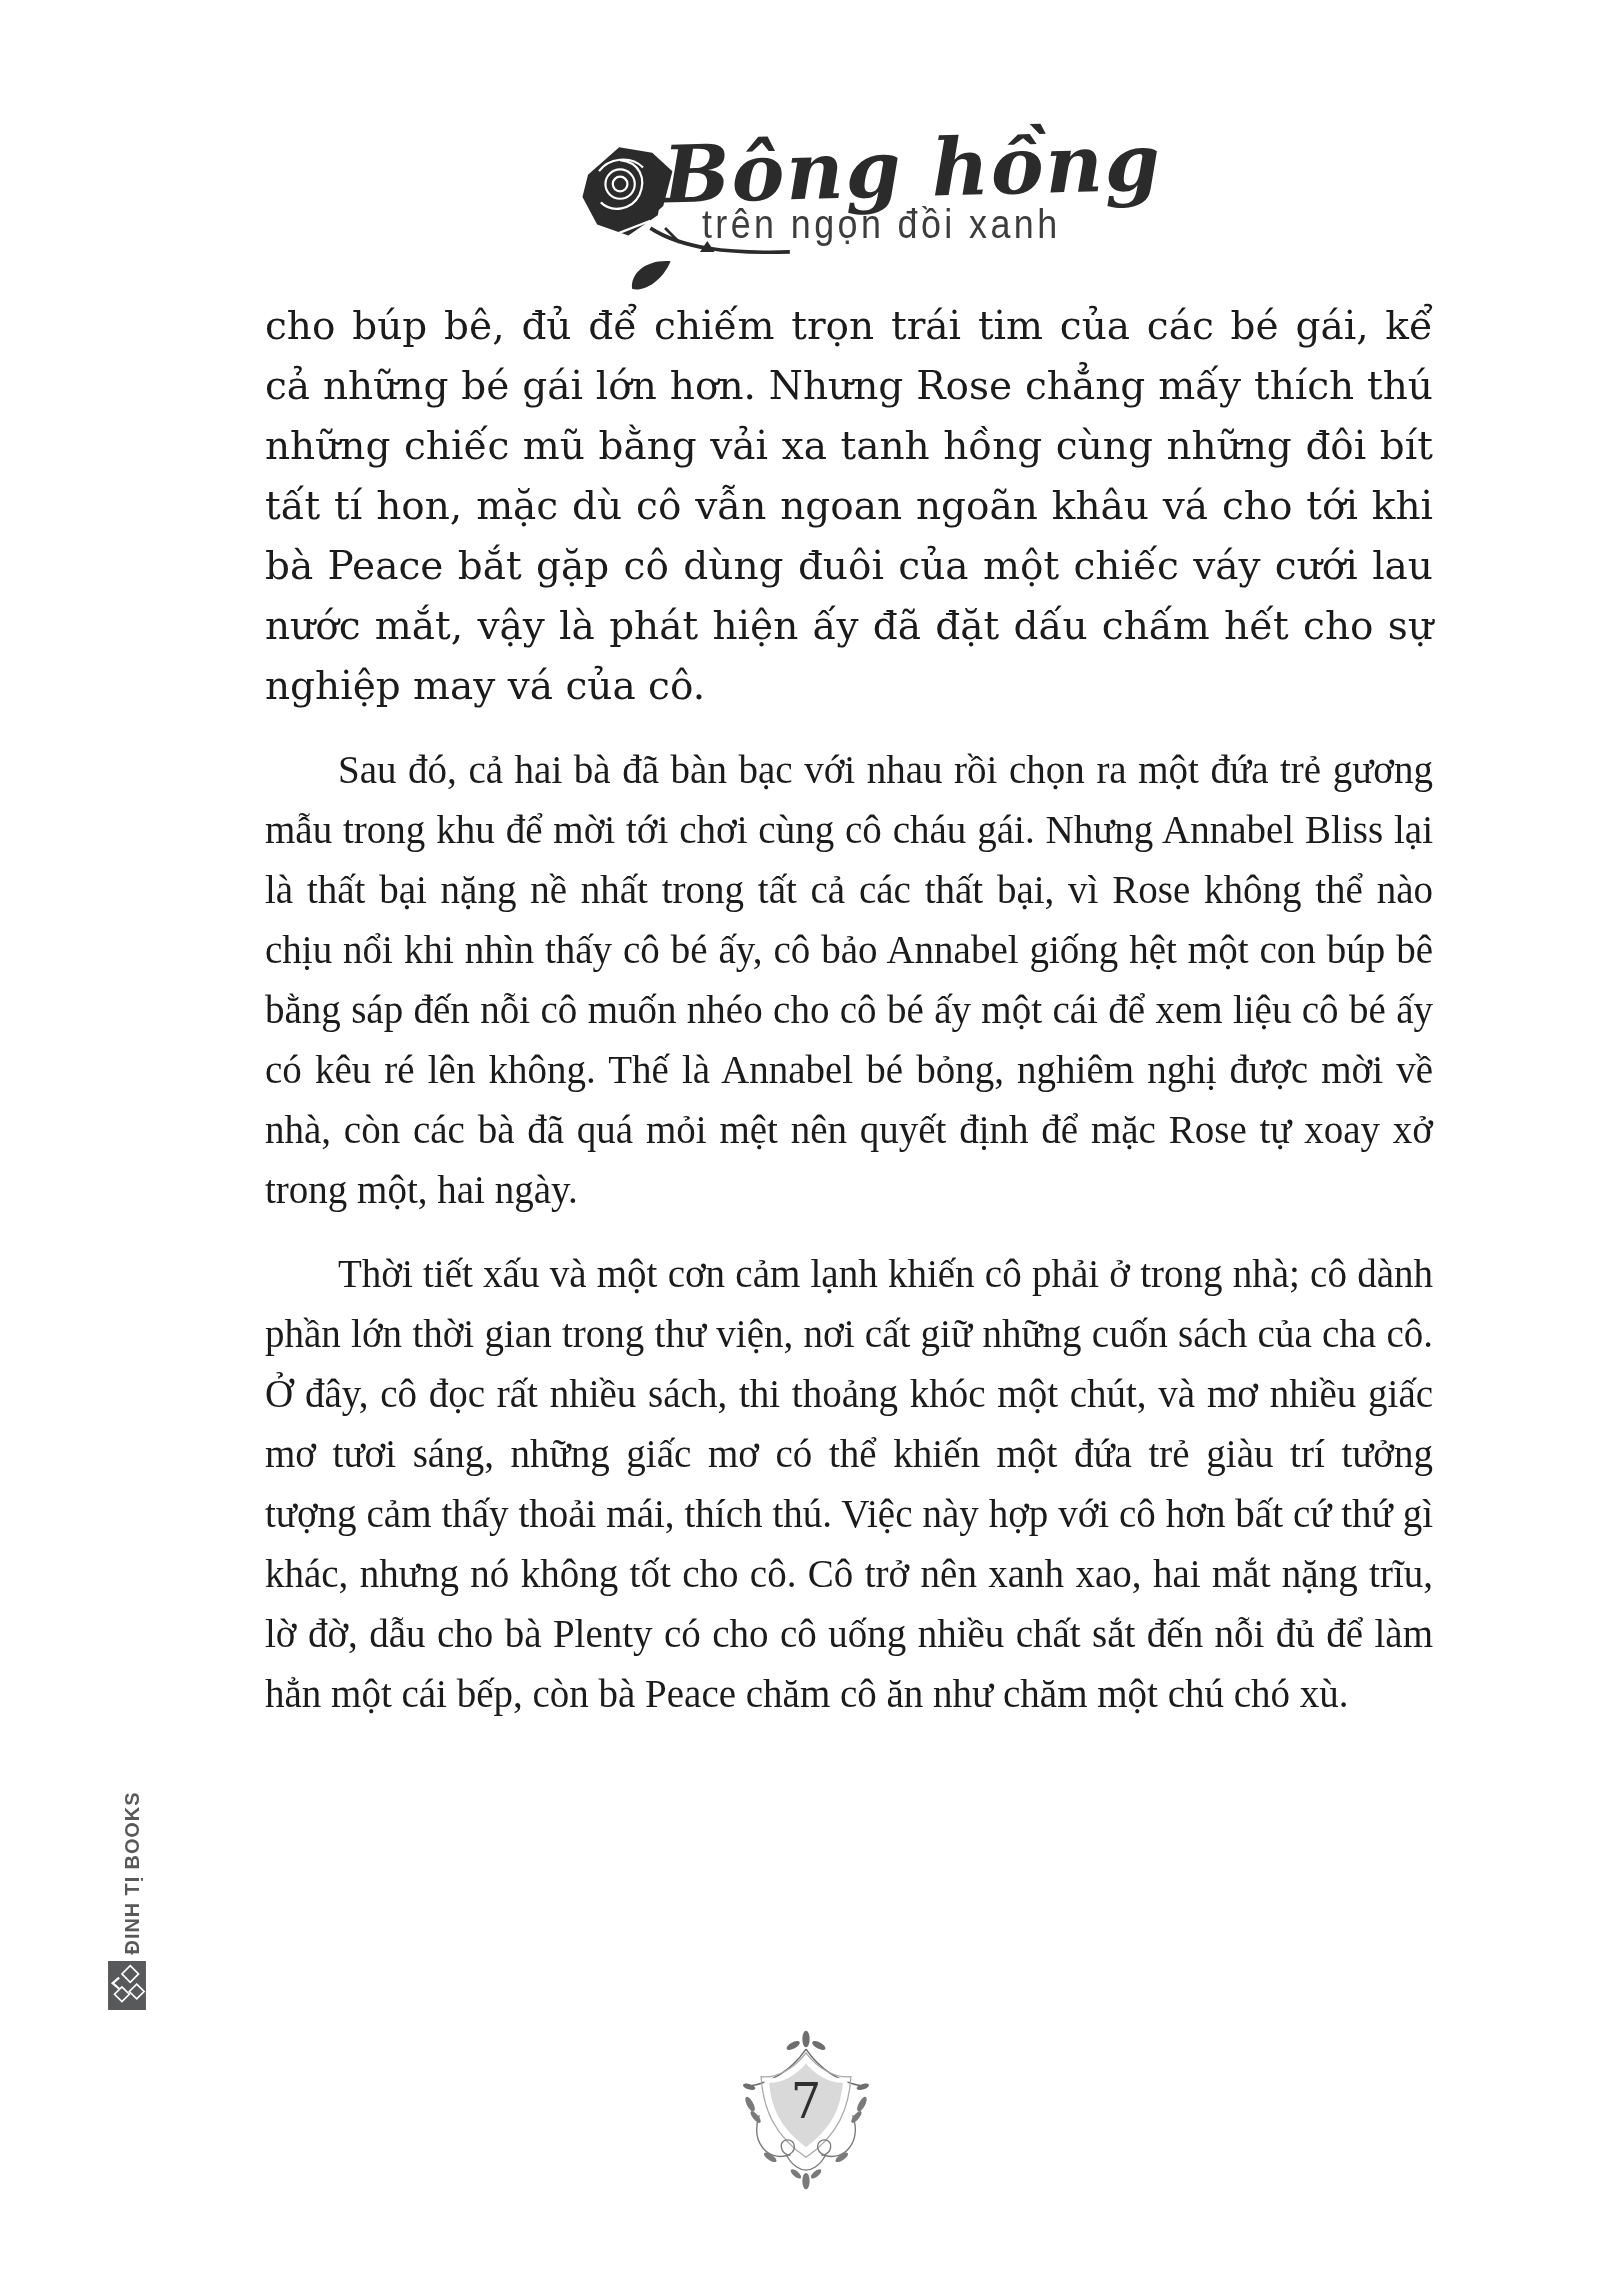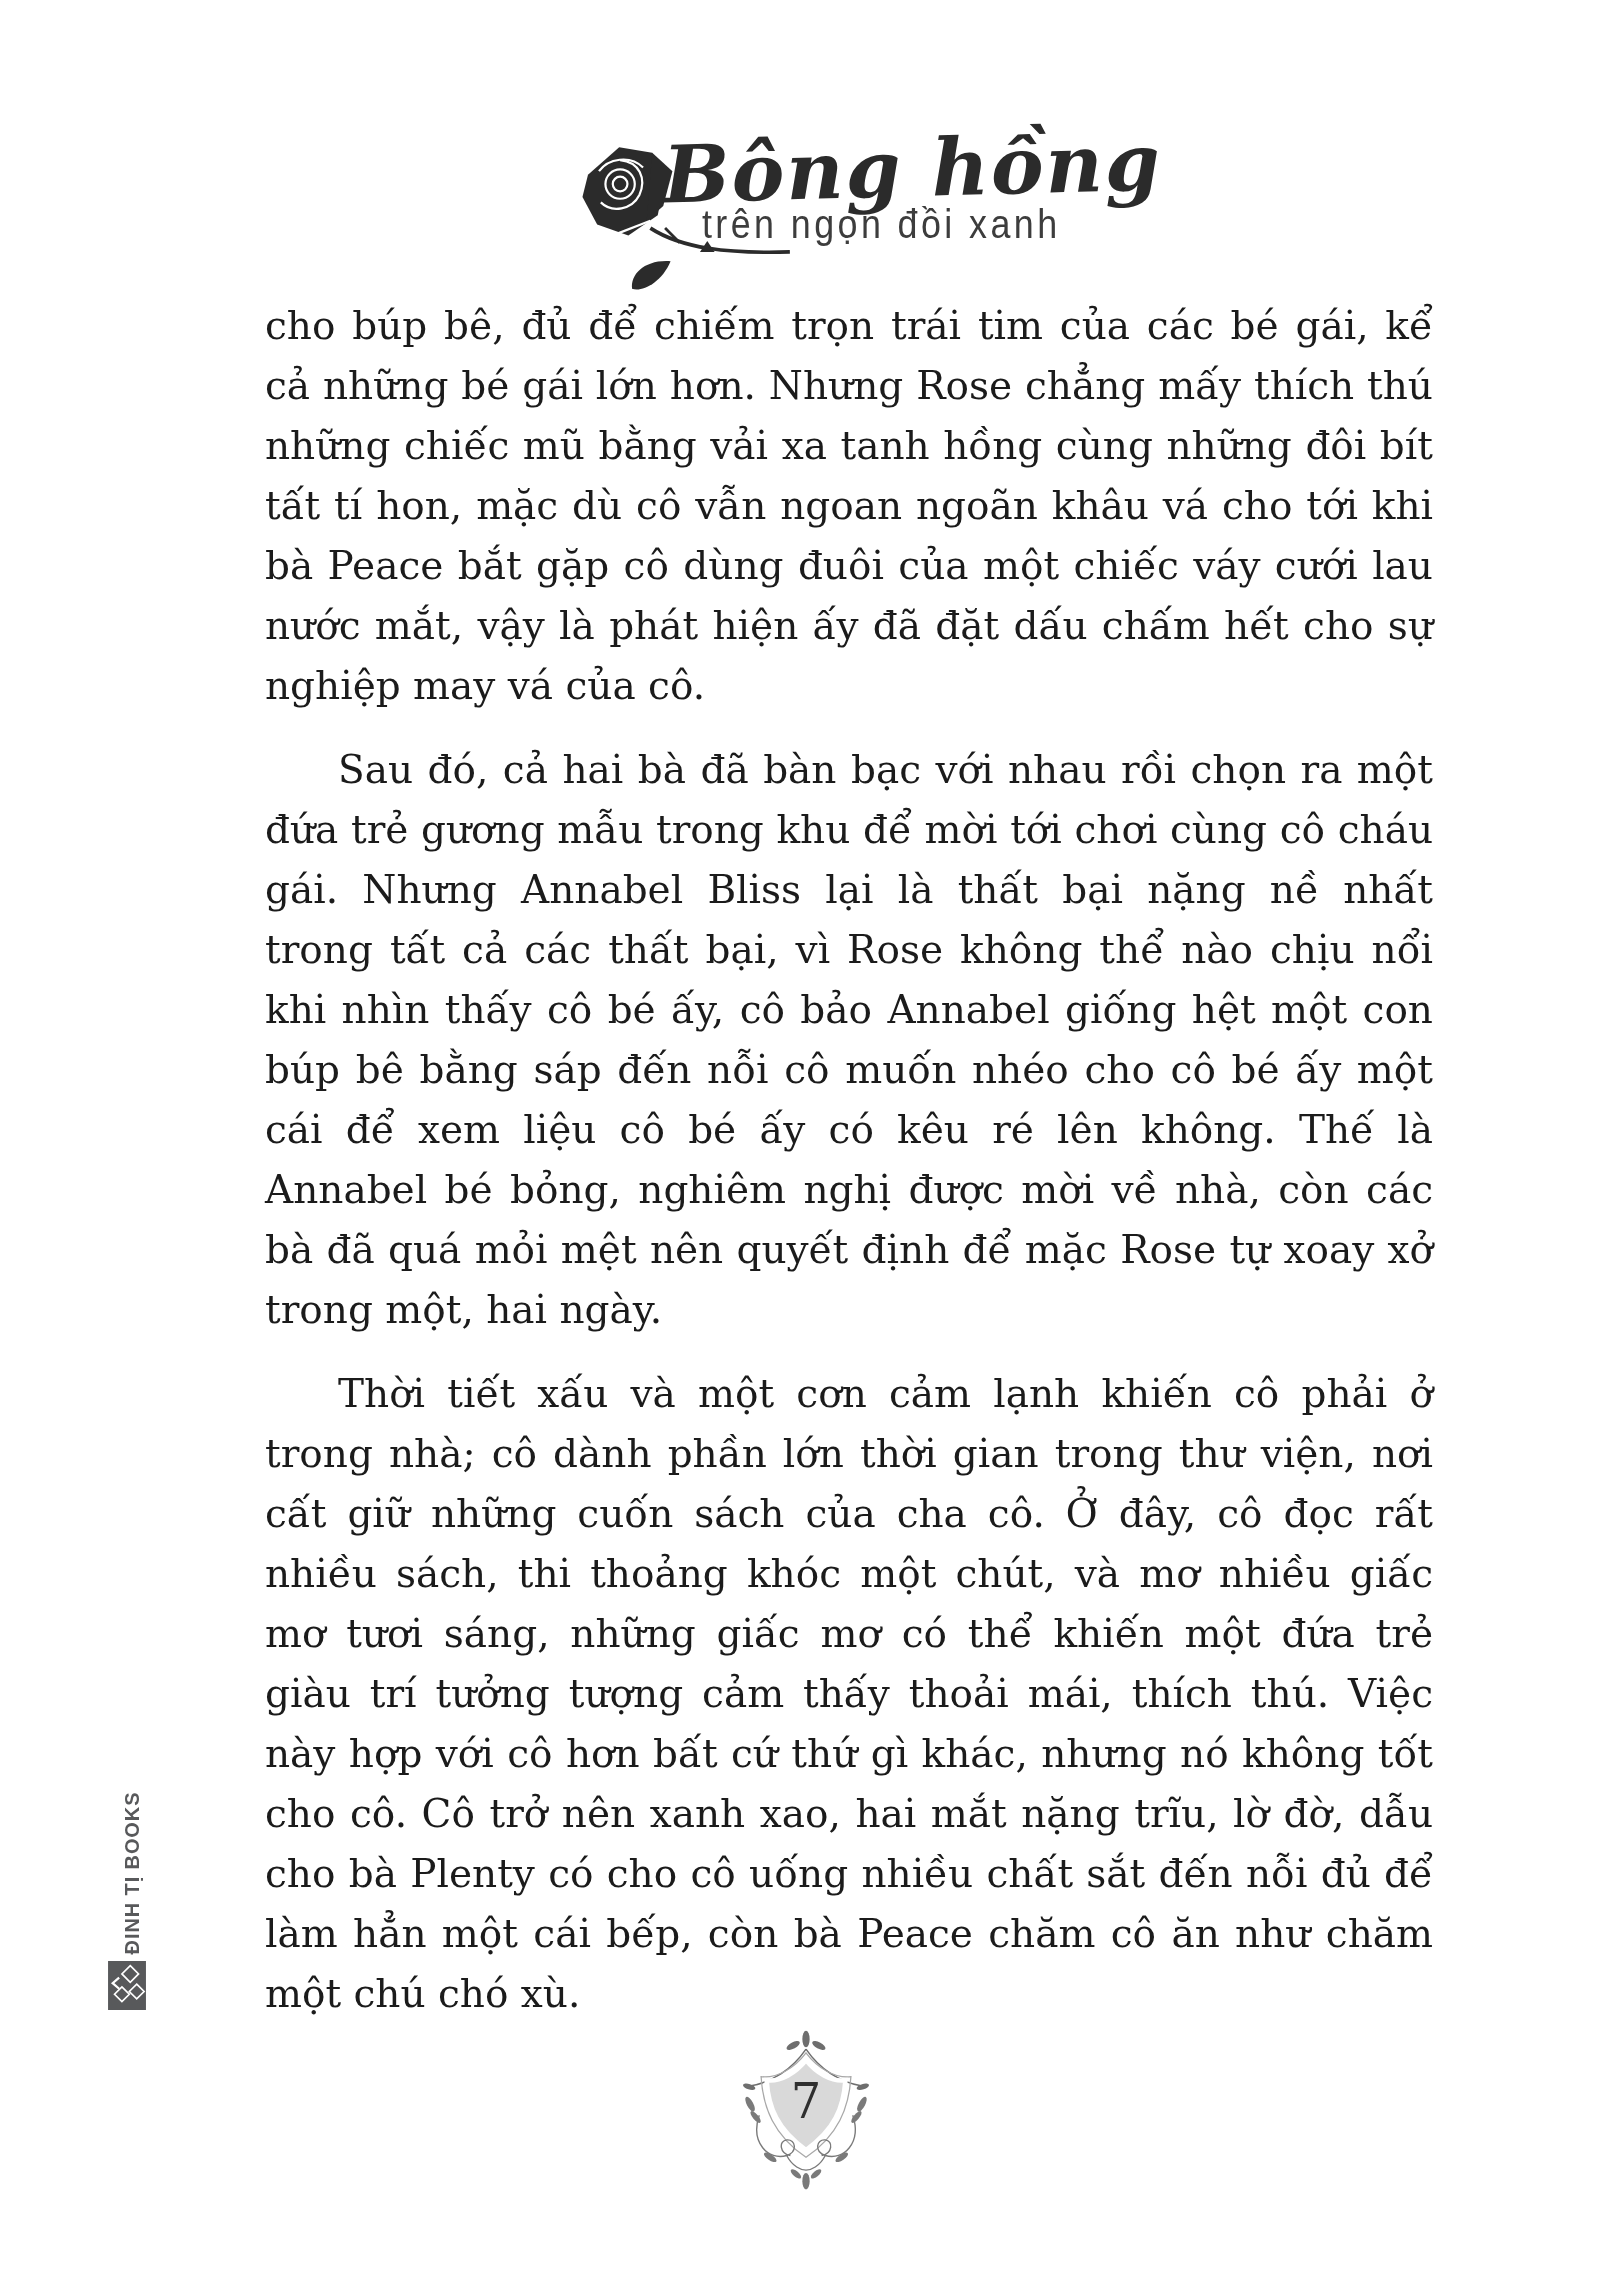--- a/index.html
+++ b/index.html
@@ -76,20 +76,21 @@
     line-height: 60px;
     color: #1b1b1b;
     text-align: justify;
     margin-left: 45px;
   }
   .page-body p {
     margin: 0 0 24px 0;
   }
   .page-body p.indent {
     text-indent: 73px;
+    font-family: Liberation Serif, serif;
   }
 
   
   .publisher-label {
     position: absolute;
     left: 132px;
     top: 1873px;
     transform: translate(-50%, -50%) rotate(-90deg);
     white-space: nowrap;
     font-family: "Liberation Sans", sans-serif;

